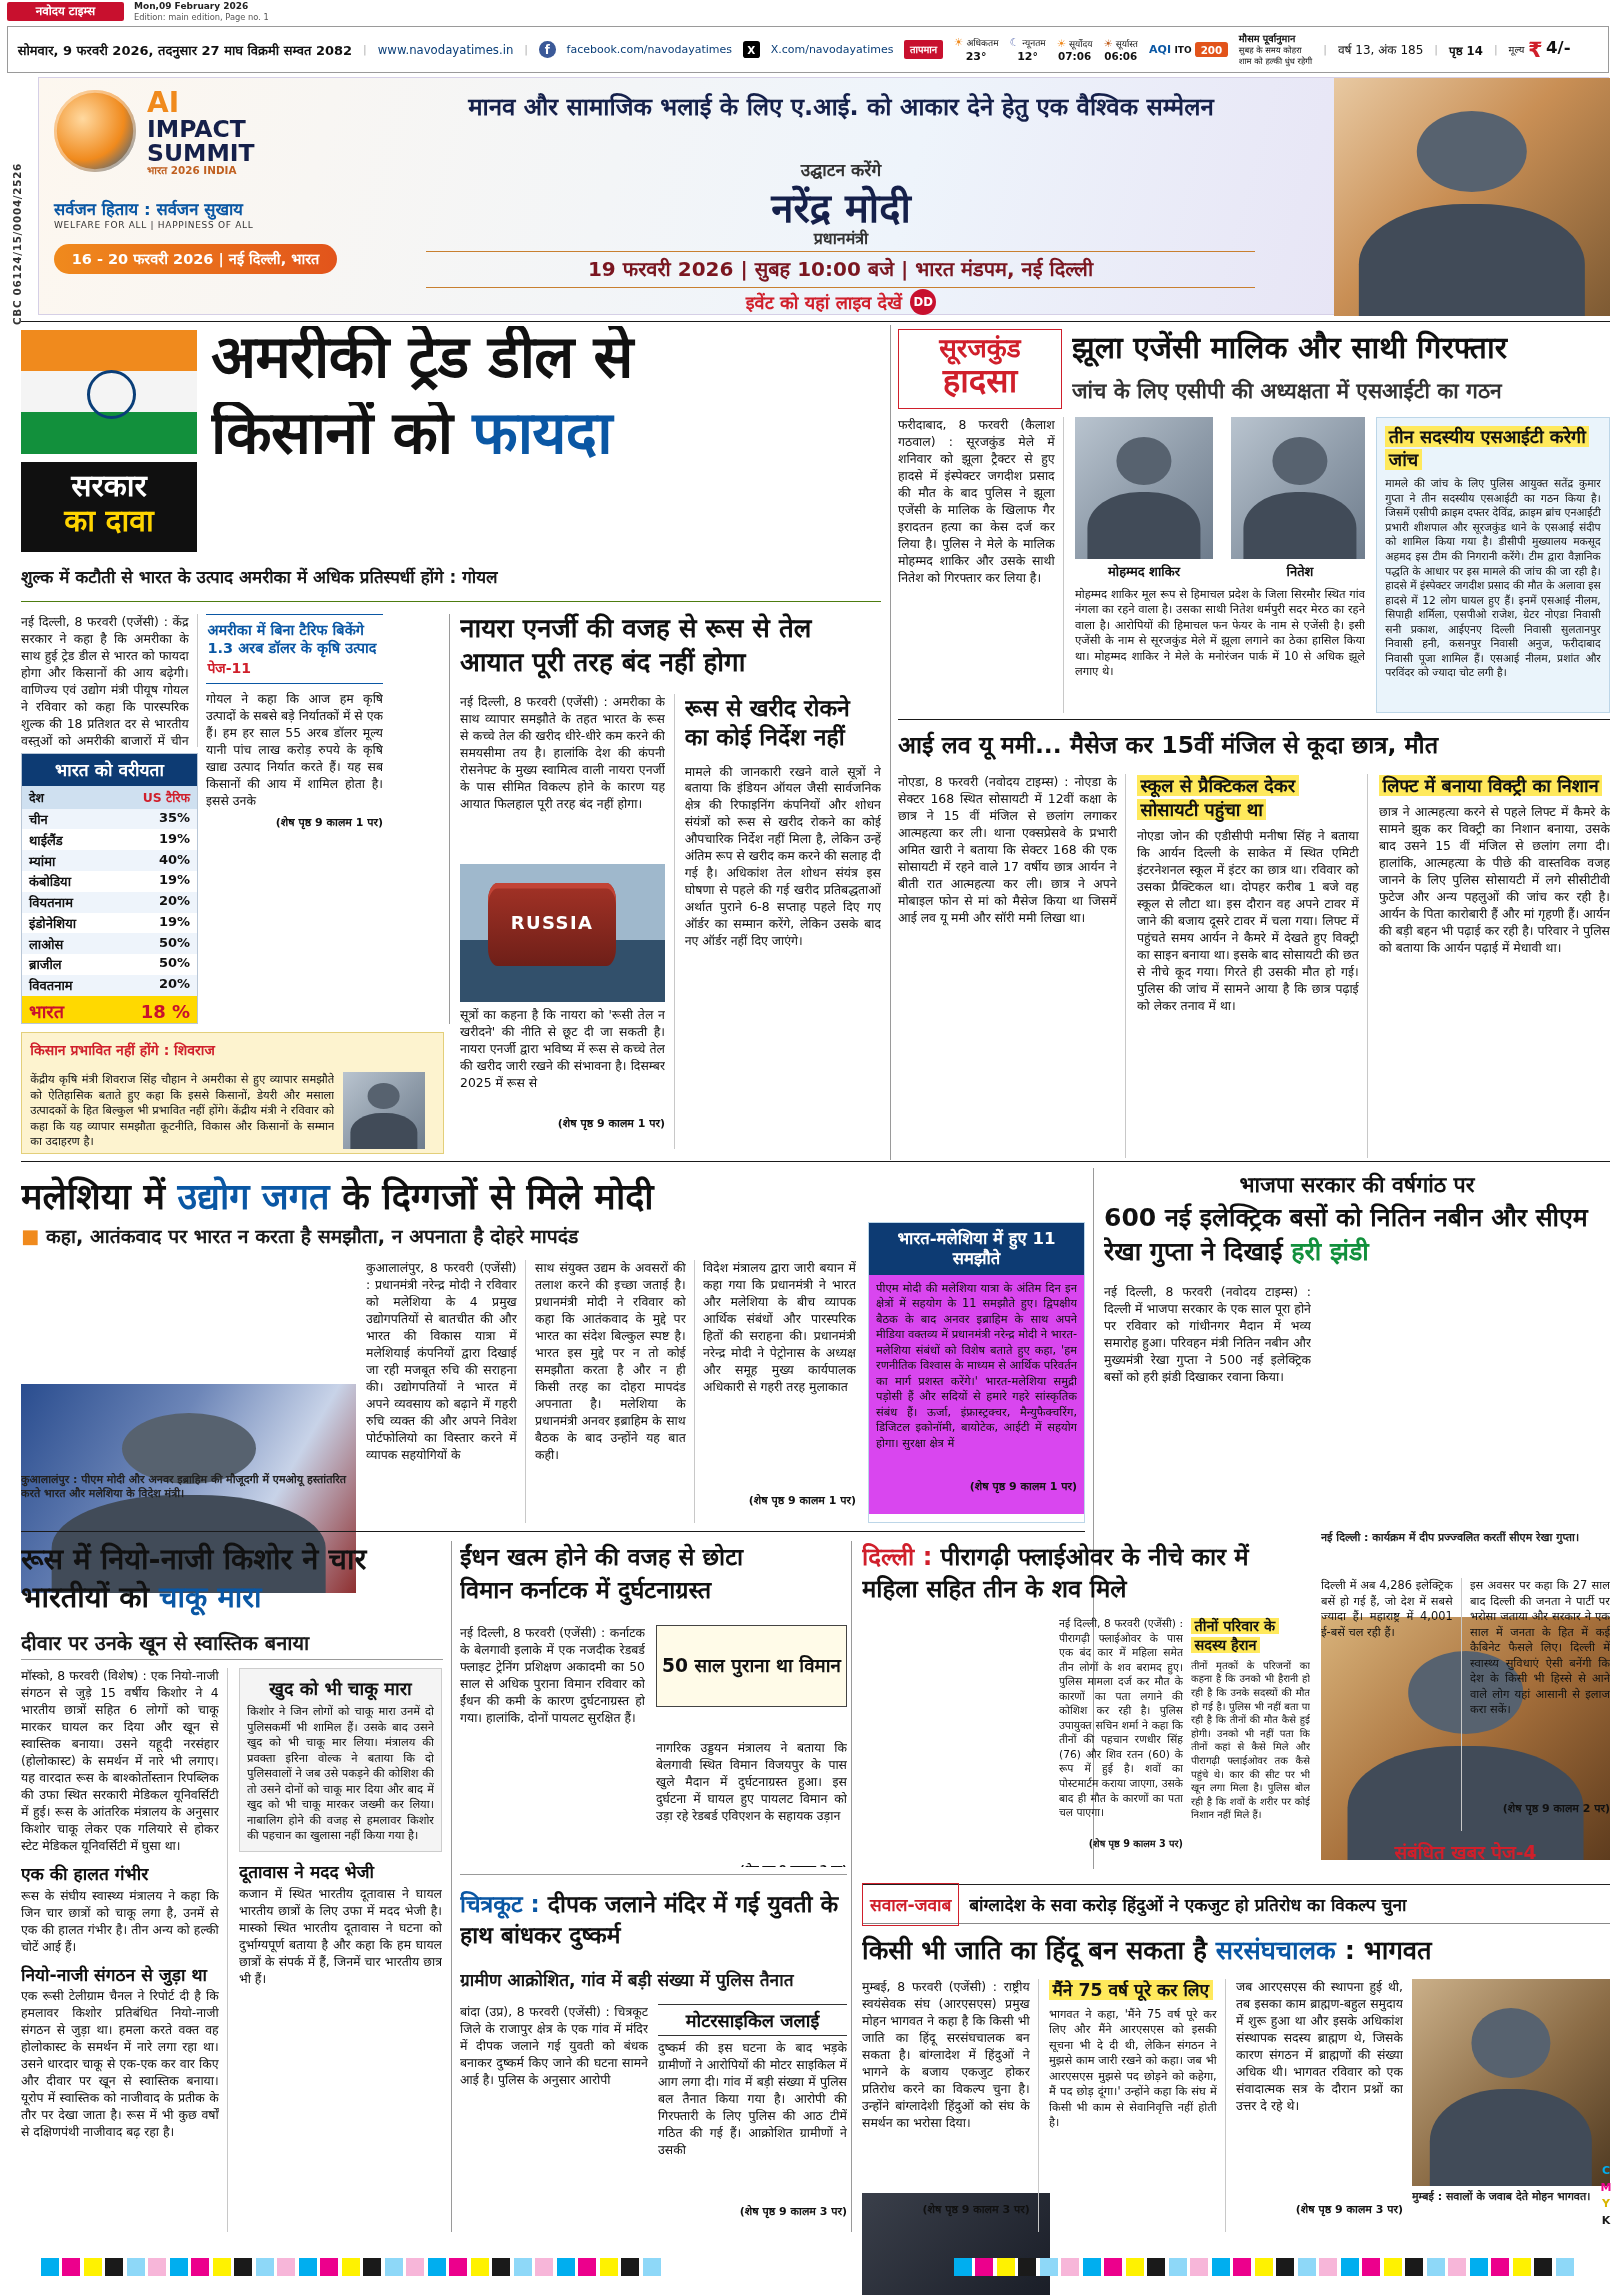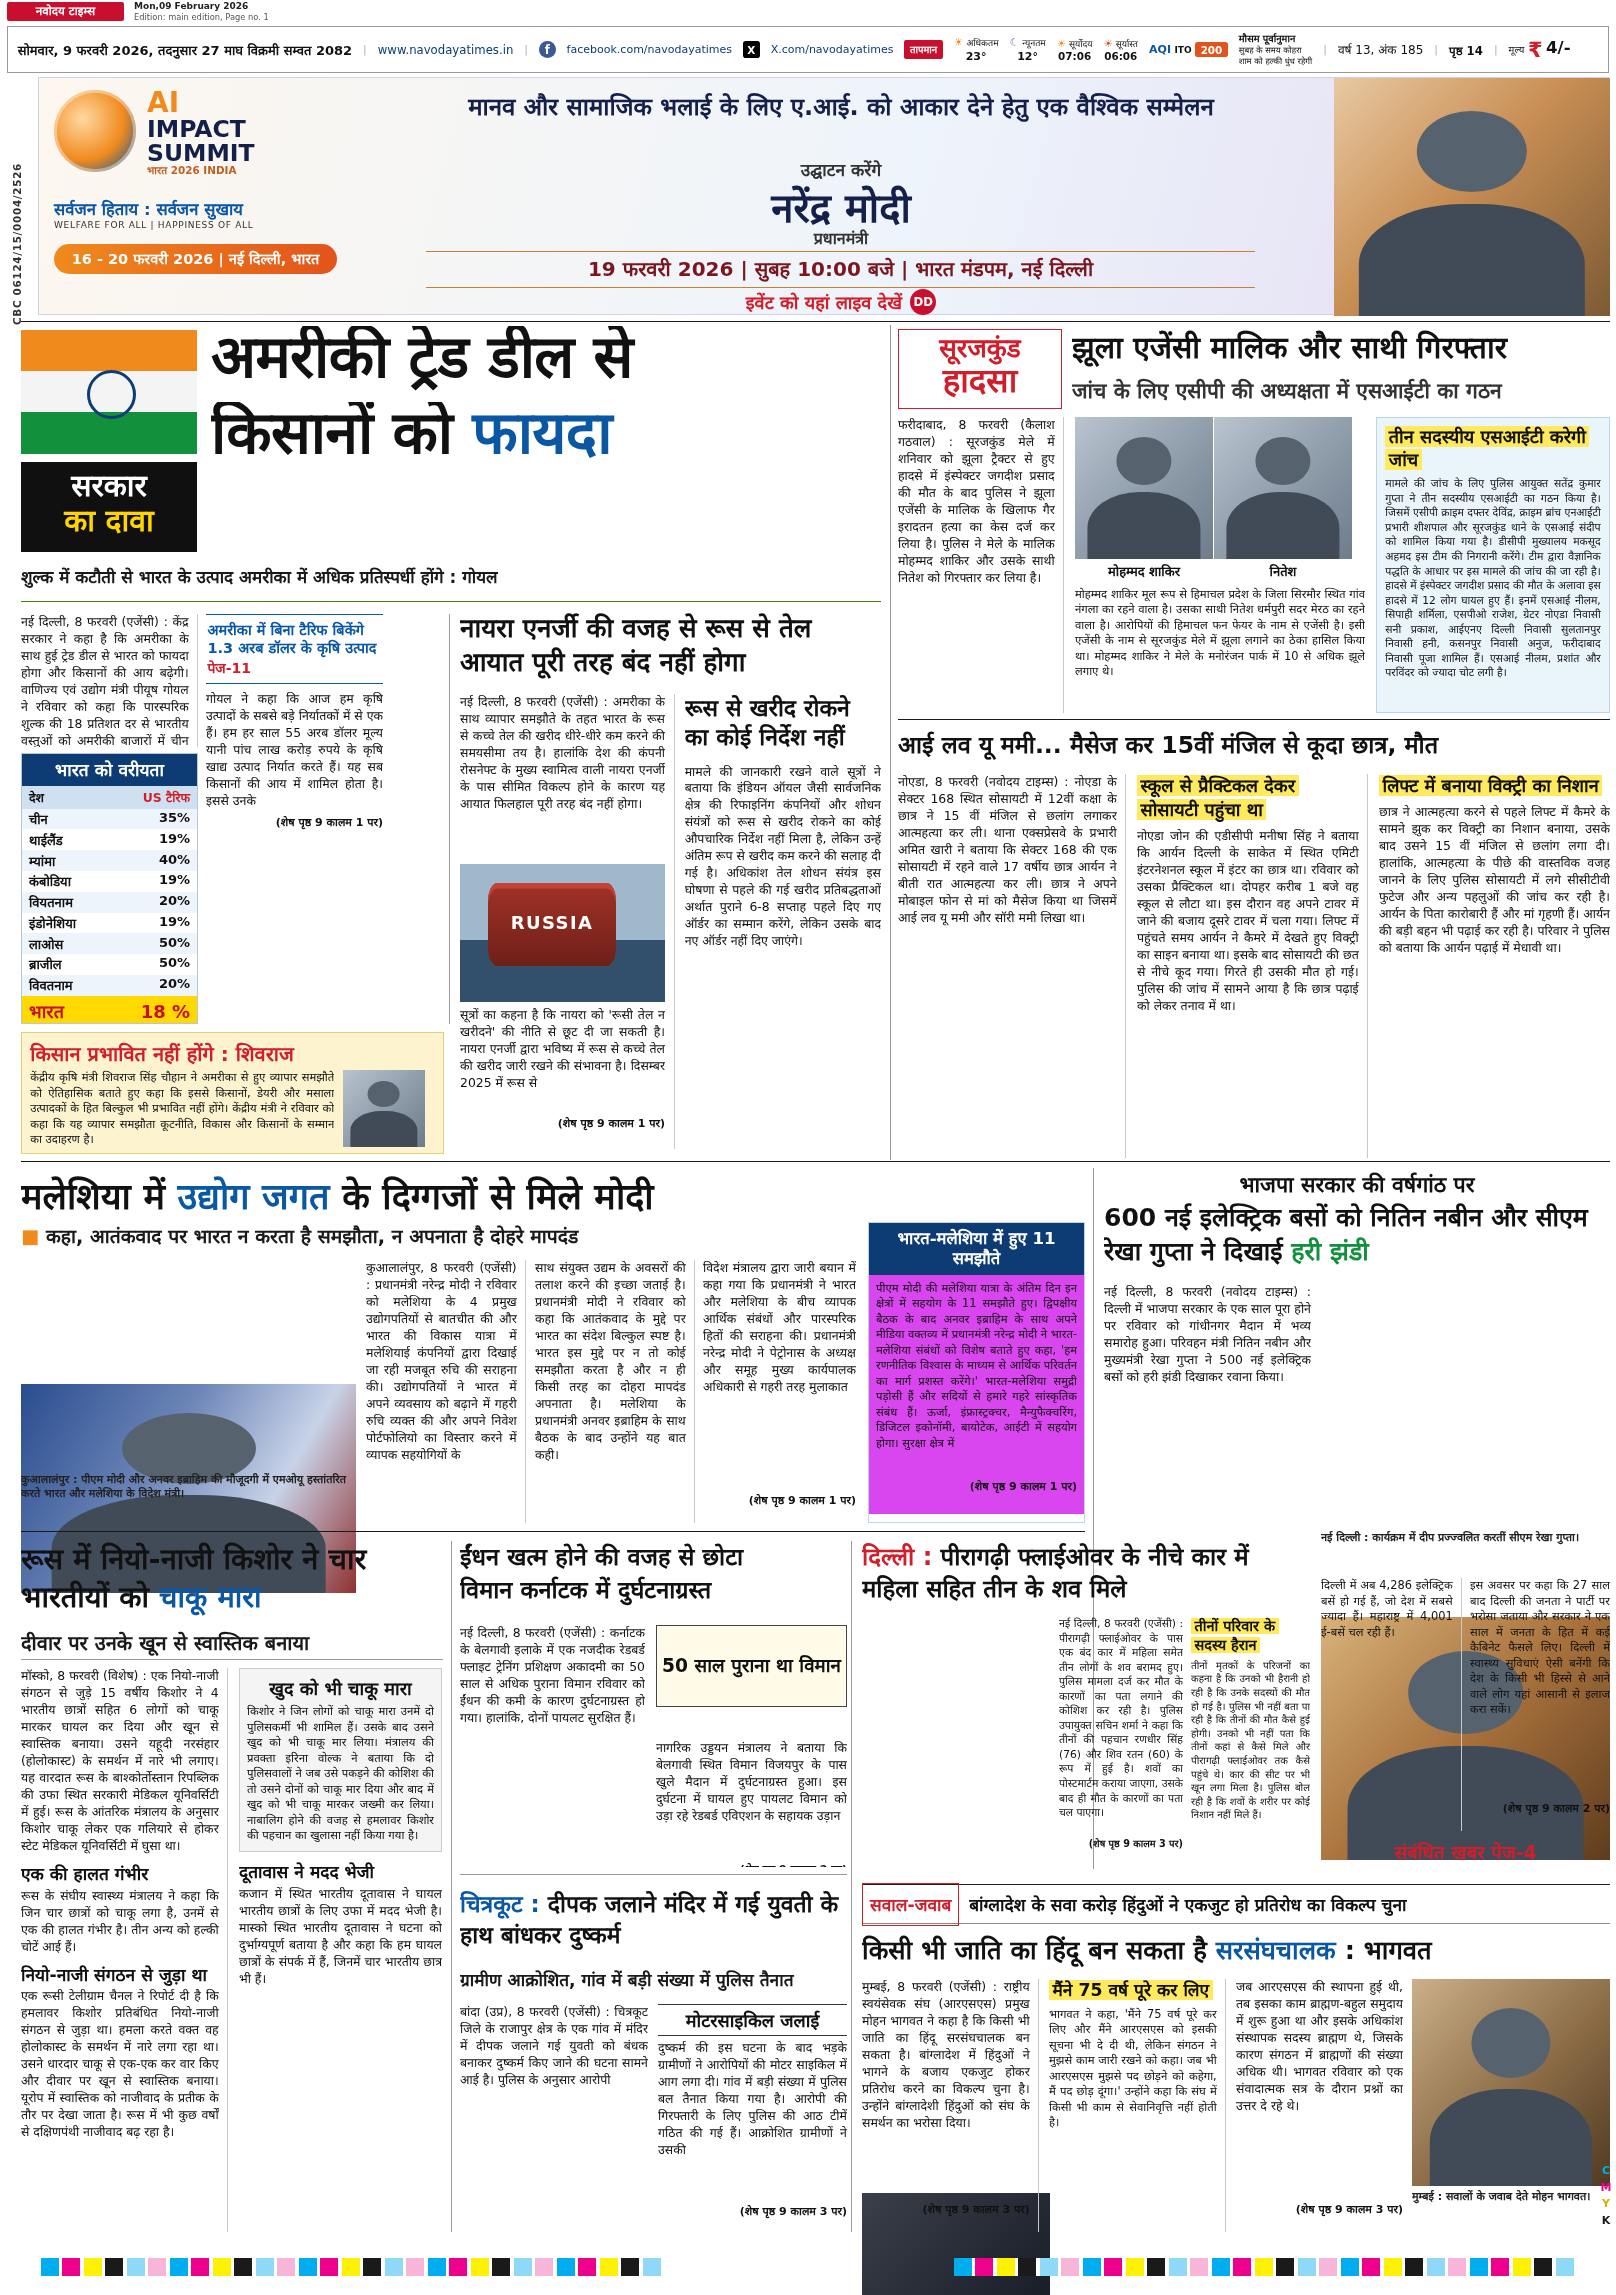--- a/index.html
+++ b/index.html
@@ -187,21 +187,21 @@
   <div class="abs" style="left:206px;top:614px;width:177px;height:410px;overflow:hidden;">
     <div style="border-top:1.7px solid #0a57a4;border-bottom:1.7px solid #0a57a4;padding:5.5px 1.4px;margin-bottom:7px;">
       <span class="b blue" style="font-size:14.5px;line-height:1.3;">अमरीका में बिना टैरिफ बिकेंगे 1.3 अरब डॉलर के कृषि उत्पाद</span>
       <span class="b red" style="font-size:14px;">पेज-11</span>
     </div>
     <div class="body">गोयल ने कहा कि आज हम कृषि उत्पादों के सबसे बड़े निर्यातकों में से एक हैं। हम हर साल 55 अरब डॉलर मूल्य यानी पांच लाख करोड़ रुपये के कृषि खाद्य उत्पाद निर्यात करते हैं। यह सब किसानों की आय में शामिल होता है। इससे उनके</div>
     <div class="jump">(शेष पृष्ठ 9 कालम 1 पर)</div>
   </div>
 
   <div class="abs" style="left:21px;top:1032px;width:423px;height:122px;background:#fdf3cf;border:0.7px solid #e3cf7a;padding:7px 8.3px;box-sizing:border-box;overflow:hidden;">
-    <div class="b red" style="font-size:20px;margin-bottom:3px;">किसान प्रभावित नहीं होंगे : शिवराज</div>
+    <div class="b red" style="font-size:14px;margin-bottom:13px;">किसान प्रभावित नहीं होंगे : शिवराज</div>
     <div style="display:flex;gap:8.3px;">
       <div class="body-sm" style="width:304px;height:76px;">केंद्रीय कृषि मंत्री शिवराज सिंह चौहान ने अमरीका से हुए व्यापार समझौते को ऐतिहासिक बताते हुए कहा कि इससे किसानों, डेयरी और मसाला उत्पादकों के हित बिल्कुल भी प्रभावित नहीं होंगे। केंद्रीय मंत्री ने रविवार को कहा कि यह व्यापार समझौता कूटनीति, विकास और किसानों के सम्मान का उदाहरण है।</div>
       <div class="ph person" style="width:82px;height:77px;"></div>
     </div>
   </div>
 
   <div class="abs rule-v" style="left:449px;top:614px;height:410px;"></div>
   <div class="abs b clip" style="left:460px;top:612px;width:422px;height:73px;font-size:26px;line-height:1.3;">नायरा एनर्जी की वजह से रूस से तेल आयात पूरी तरह बंद नहीं होगा</div>
   <div class="abs" style="left:460px;top:694px;width:205px;height:455px;overflow:hidden;">
     <div class="body clip" style="height:164px;">नई दिल्ली, 8 फरवरी (एजेंसी) : अमरीका के साथ व्यापार समझौते के तहत भारत के रूस से कच्चे तेल की खरीद धीरे-धीरे कम करने की समयसीमा तय है। हालांकि देश की कंपनी रोसनेफ्ट के मुख्य स्वामित्व वाली नायरा एनर्जी के पास सीमित विकल्प होने के कारण यह आयात फिलहाल पूरी तरह बंद नहीं होगा।</div>
@@ -222,21 +222,21 @@
 
   <div class="abs" style="left:898px;top:329px;width:164px;height:80px;border:1.7px solid #d01f2b;text-align:center;box-sizing:border-box;padding-top:4.1px;">
     <div class="b red" style="font-size:26px;line-height:1.1;">सूरजकुंड</div>
     <div class="b red" style="font-size:33px;line-height:1.1;">हादसा</div>
   </div>
   <div class="abs b clip" style="left:1072px;top:326px;width:538px;height:43px;font-size:30px;">झूला एजेंसी मालिक और साथी गिरफ्तार</div>
   <div class="abs deck clip" style="left:1072px;top:376px;width:538px;height:32px;font-size:21px;color:#333;">जांच के लिए एसीपी की अध्यक्षता में एसआईटी का गठन</div>
 
   <div class="abs body colr" style="left:898px;top:417px;width:166px;height:296px;box-sizing:border-box;">फरीदाबाद, 8 फरवरी (कैलाश गठवाल) : सूरजकुंड मेले में शनिवार को झूला ट्रैक्टर से हुए हादसे में इंस्पेक्टर जगदीश प्रसाद की मौत के बाद पुलिस ने झूला एजेंसी के मालिक के खिलाफ गैर इरादतन हत्या का केस दर्ज कर लिया है। पुलिस ने मेले के मालिक मोहम्मद शाकिर और उसके साथी नितेश को गिरफ्तार कर लिया है।</div>
   <div class="abs" style="left:1075px;top:417px;width:290px;height:296px;overflow:hidden;">
-    <div style="display:flex;gap:1px;">
+    <div style="display:flex;gap:18px;">
       <div style="width:138px;">
         <div class="ph person" style="width:138px;height:142px;"></div>
         <div class="b" style="font-size:13px;text-align:center;padding-top:2.8px;">मोहम्मद शाकिर</div>
       </div>
       <div style="width:138px;">
         <div class="ph person" style="width:138px;height:142px;"></div>
         <div class="b" style="font-size:13px;text-align:center;padding-top:2.8px;">नितेश</div>
       </div>
     </div>
     <div class="body-sm" style="margin-top:7px;height:111px;">मोहम्मद शाकिर मूल रूप से हिमाचल प्रदेश के जिला सिरमौर स्थित गांव नंगला का रहने वाला है। उसका साथी नितेश धर्मपुरी सदर मेरठ का रहने वाला है। आरोपियों की हिमाचल फन फेयर के नाम से एजेंसी है। इसी एजेंसी के नाम से सूरजकुंड मेले में झूला लगाने का ठेका हासिल किया था। मोहम्मद शाकिर ने मेले के मनोरंजन पार्क में 10 से अधिक झूले लगाए थे।</div>

